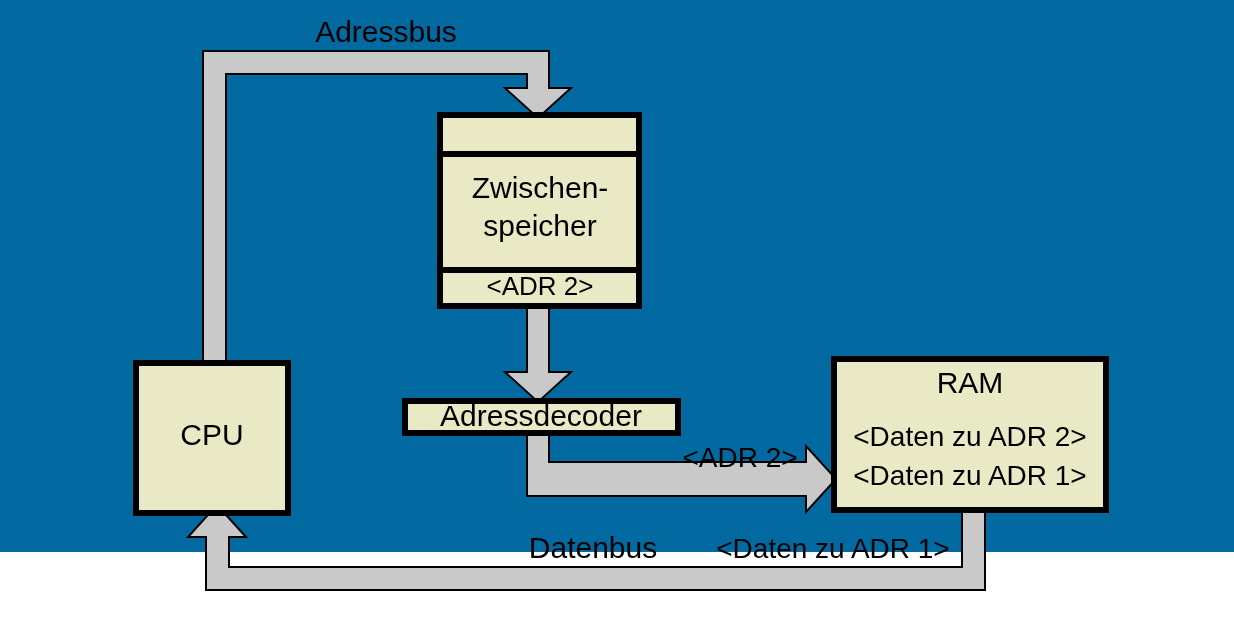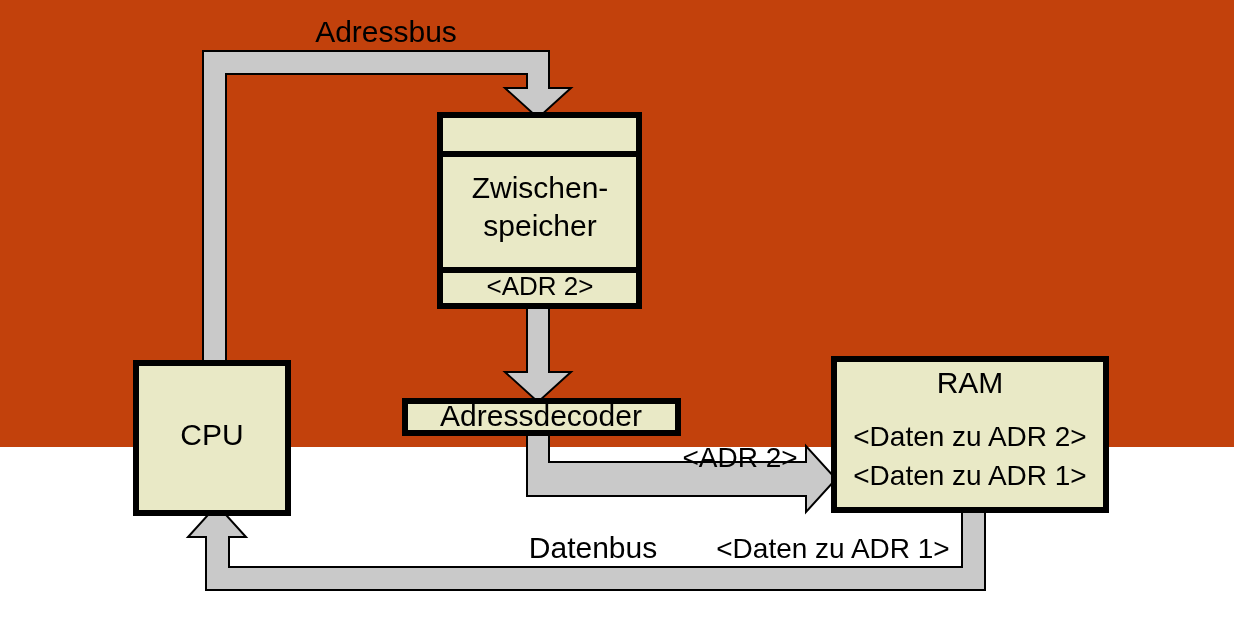--- a/index.html
+++ b/index.html
@@ -9,22 +9,22 @@
   }
   body {
     width: 1234px;
     height: 617px;
     font-family: "Liberation Sans", sans-serif;
     overflow: hidden;
   }
   #diagram-root {
     position: relative;
     width: 1234px;
-    height: 447px;
-    background: #c2410c;
+    height: 552px;
+    background: #0369a1;
   }
   svg.diagram {
     display: block;
     width: 1234px;
     height: 617px;
   }
   .bus-shape {
     fill: #c9c9c9;
     stroke: #000000;
     stroke-width: 2;

